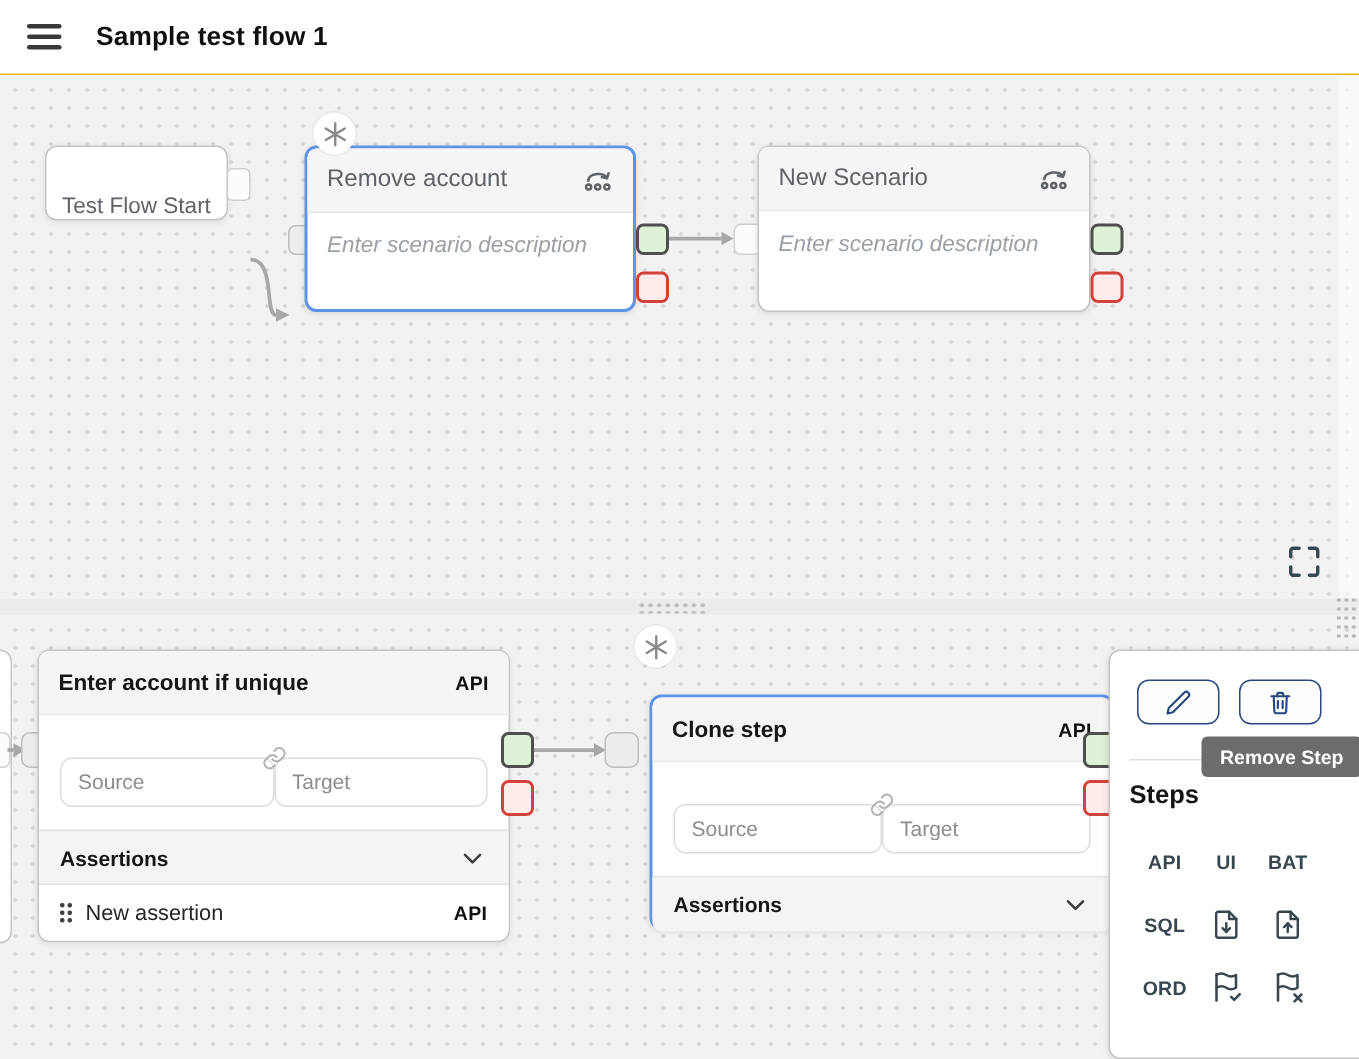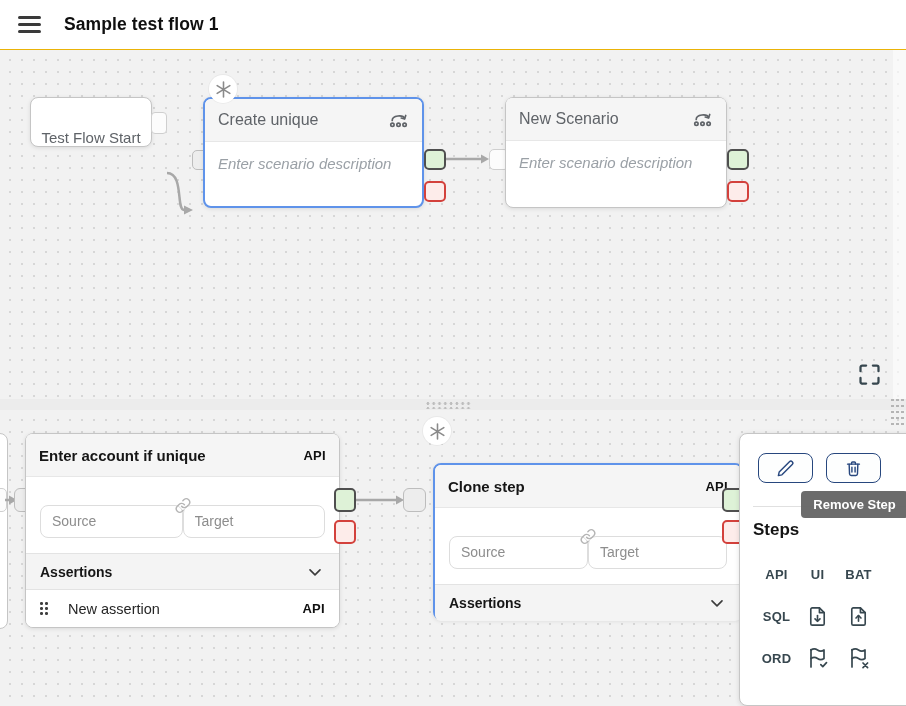--- a/index.html
+++ b/index.html
@@ -49,21 +49,21 @@
             padding:0 11px;font-size:14px;color:#333;outline:none;box-sizing:border-box;
             font-family:"Liberation Sans","DejaVu Sans",sans-serif;}
   .io-input::placeholder{color:#8d8d8d;opacity:1;}
   .link-icon{position:absolute;left:50%;top:20px;transform:translateX(-50%);pointer-events:none;line-height:0;}
 
   .assert-bar{height:37px;display:flex;align-items:center;padding:0 14px;background:#f4f4f4;
               border-top:1px solid #e3e3e3;border-bottom:1px solid #e3e3e3;box-sizing:border-box;}
   .assert-bar.last{border-radius:0 0 6px 6px;border-bottom:none;}
   .assert-label{flex:1;font-size:14px;font-weight:700;color:#161616;}
   .chev{line-height:0;cursor:pointer;}
-  .assert-row{height:37px;display:flex;align-items:center;gap:20px;padding:0 14px;background:#fff;
+  .assert-row{height:37px;display:flex;align-items:center;gap:9px;padding:0 14px;background:#fff;
               border-radius:0 0 7px 7px;}
   .assert-name{flex:1;font-size:14.5px;color:#262626;}
   .drag-dots{position:relative;width:8px;height:13px;cursor:grab;}
   .drag-dots::before{content:"";position:absolute;left:0;top:0;width:2.6px;height:2.6px;border-radius:50%;
       background:#3f3f3f;box-shadow:0 5px 0 #3f3f3f,0 10px 0 #3f3f3f,5px 0 0 #3f3f3f,5px 5px 0 #3f3f3f,5px 10px 0 #3f3f3f;}
 
   
   .handle{position:absolute;box-sizing:border-box;border-radius:5px;}
   .handle.neutral{background:#ededed;border:1px solid #bdbdbd;}
   .handle.white{background:#fcfcfc;border:1px solid #cfcfcf;}
@@ -116,21 +116,21 @@
 
     <svg class="connector" style="left:165px;top:110px;" width="34" height="62">
       <path d="M2 13 C19 13, 11 50, 19 50" fill="none" stroke="#a8a8a8" stroke-width="2.5"></path>
       <polygon points="19,45.5 28,50 19,54.5" fill="#a8a8a8"></polygon>
     </svg>
 
     <div class="handle neutral" style="left:192px;top:100px;width:20px;height:20px;"></div>
 
     <div class="node scenario selected" style="left:203px;top:47px;width:221px;height:111px;">
       <div class="node-header">
-        <span class="scenario-title">Create unique</span>
+        <span class="scenario-title">Remove account</span>
         <span class="loop-icon" style="line-height:0;">
           <svg viewBox="0 0 20 15" width="21" height="16" fill="none" stroke="#5f6368" stroke-width="1.6" stroke-linecap="round" stroke-linejoin="round">
             <path d="M4 8 C4 3, 14.5 2.2, 15.8 6.2"></path>
             <path d="M16.9 3.2 15.8 6.4 12.6 5.6"></path>
             <circle cx="4.2" cy="12" r="1.6"></circle>
               <circle cx="10" cy="12" r="1.6"></circle>
               <circle cx="15.8" cy="12" r="1.6"></circle>
           </svg>
         </span>
       </div>

